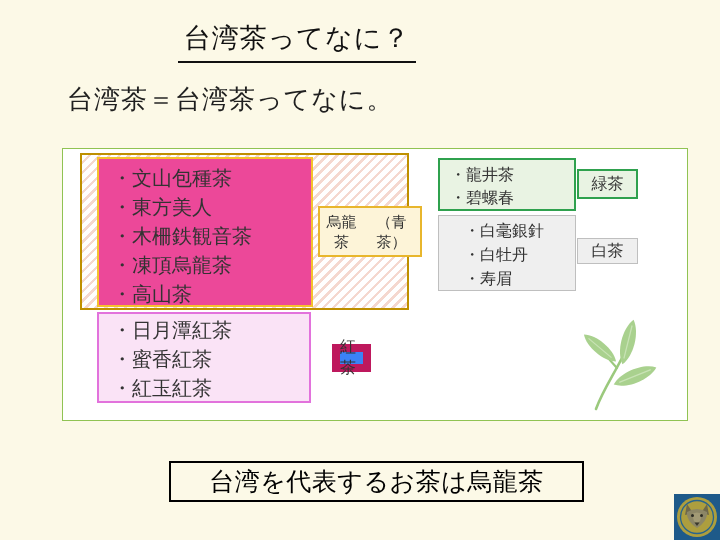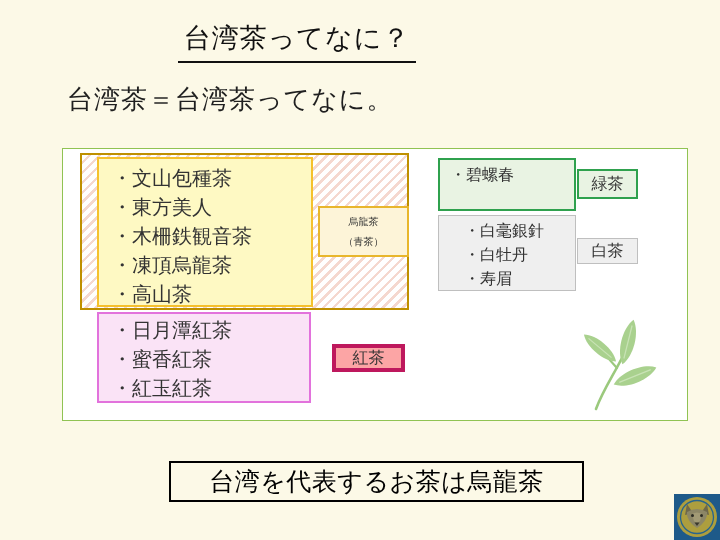--- a/index.html
+++ b/index.html
@@ -24,29 +24,29 @@
     background:#ffffff;border:1.5px solid #90C353;box-sizing:border-box;
   }
   
   .hatch-box{
     left:80px;top:153px;width:329px;height:157px;box-sizing:border-box;
     border:2px solid #BF9000;
     background:repeating-linear-gradient(135deg,#ffffff 0px,#ffffff 4.5px,#F5D8CF 4.5px,#F5D8CF 7px);
   }
   .oolong-list{
     left:97px;top:157px;width:216px;height:150px;box-sizing:border-box;
-    background:#fef9c3;border:2px solid #F5C12E;
+    background:#ec4899;border:2px solid #F5C12E;
     font-size:20px;line-height:29px;color:#333;
     padding:5px 0 0 13px;
   }
   .oolong-label{
-    left:318px;top:206px;width:91px;height:51px;box-sizing:border-box;
+    left:318px;top:206px;width:104px;height:51px;box-sizing:border-box;
     background:#FDF4D8;border:2px solid #E8B62C;
-    display:flex;flex-direction:column;align-items:center;justify-content:center;
-    font-size:10px;line-height:20px;color:#333;text-align:center;
+    display:flex;flex-direction:row;align-items:center;justify-content:center;
+    font-size:15px;line-height:20px;color:#333;text-align:center;
   }
   
   .green-list{
     left:438px;top:158px;width:138px;height:53px;box-sizing:border-box;
     background:#E9F3E3;border:2px solid #2FA14E;
     font-size:16px;line-height:23px;color:#333;padding:3px 0 0 10px;
   }
   .green-label{
     left:577px;top:169px;width:61px;height:30px;box-sizing:border-box;
     background:#E9F3E3;border:2px solid #2FA14E;
@@ -65,22 +65,22 @@
     display:flex;align-items:center;justify-content:center;
     font-size:16px;color:#333;
   }
   
   .pink-list{
     left:97px;top:312px;width:214px;height:91px;box-sizing:border-box;
     background:#FAE3F6;border:2px solid #E272DC;
     font-size:20px;line-height:29px;color:#333;padding:2px 0 0 13px;
   }
   .pink-label{
-    left:332px;top:344px;width:73px;height:28px;box-sizing:border-box;
-    background:#fca5a5;border:4px solid #be185d;
+    left:332px;top:344px;width:39px;height:28px;box-sizing:border-box;
+    background:#3b82f6;border:8px solid #be185d;
     display:flex;align-items:center;justify-content:center;
     font-size:16px;color:#333;
   }
   
   .leaves{left:573px;top:316px;width:100px;height:100px;}
   
   .conclusion{
     left:169px;top:461px;width:415px;height:41px;box-sizing:border-box;
     border:2px solid #000;
     display:flex;align-items:center;justify-content:center;
@@ -110,20 +110,21 @@
   <div class="li">・凍頂烏龍茶</div>
   <div class="li">・高山茶</div>
 </div>
 
 <div class="abs oolong-label">
   <div>烏龍茶</div>
   <div>（青茶）</div>
 </div>
 
 <div class="abs green-list">
+  <div class="li">・龍井茶</div>
   <div class="li">・碧螺春</div>
 </div>
 
 <div class="abs green-label">緑茶</div>
 
 <div class="abs white-list">
   <div class="li">・白毫銀針</div>
   <div class="li">・白牡丹</div>
   <div class="li">・寿眉</div>
 </div>

